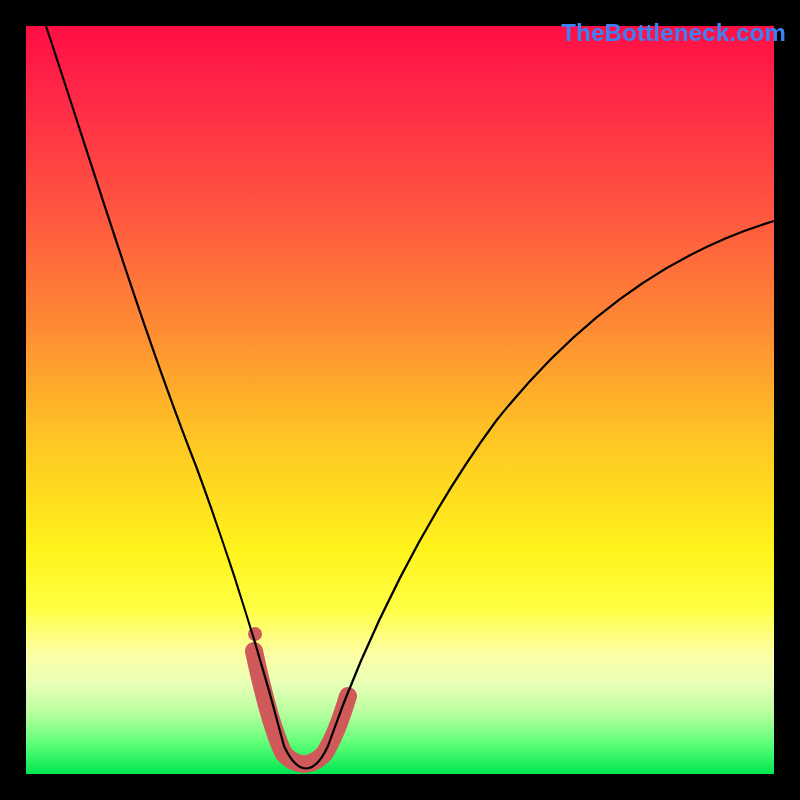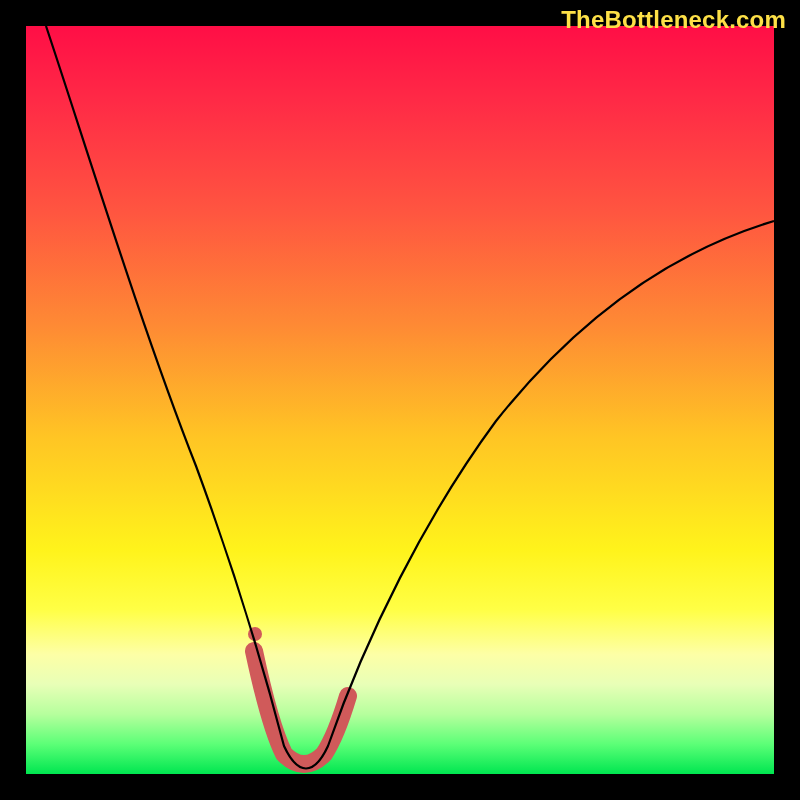--- a/index.html
+++ b/index.html
@@ -34,25 +34,25 @@
       #ffff45 78%,
       #fdffa6 84%,
       #e8ffb7 88%,
       #b6ff9d 92%,
       #5cff77 96%,
       #00e650 100%
     );
   }
   .watermark {
     position: absolute;
-    top: 6px;
+    top: 19px;
     right: 14px;
     font-size: 24px;
     font-weight: 600;
-    color: #fde047;
+    color: #3b82f6;
     letter-spacing: 0.2px;
     z-index: 5;
     text-align: right;
   }
   svg.curve {
     position: absolute;
     left: 0;
     top: 0;
     width: 748px;
     height: 748px;

